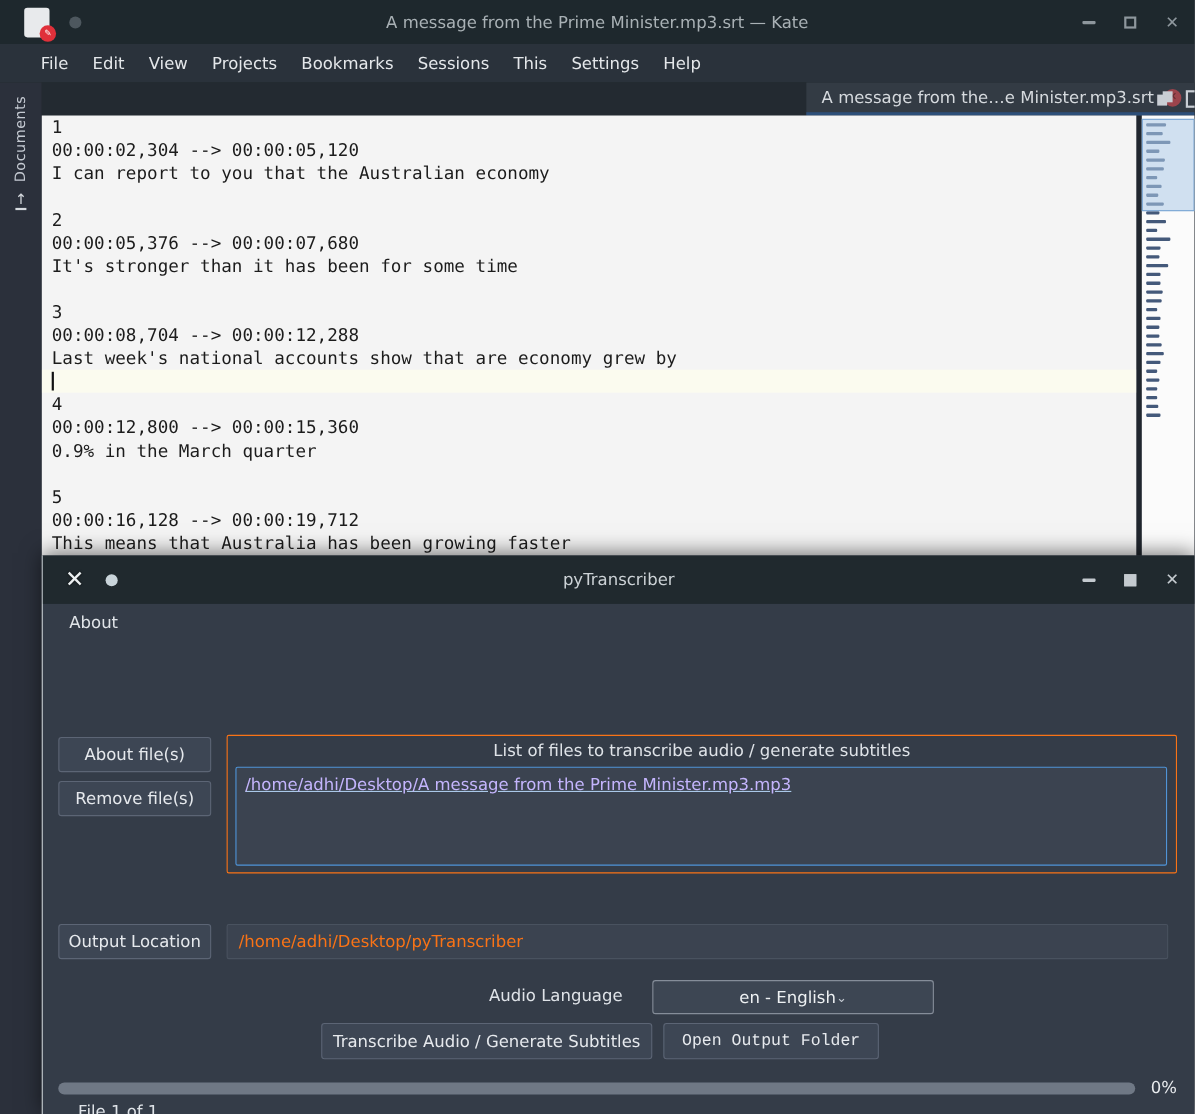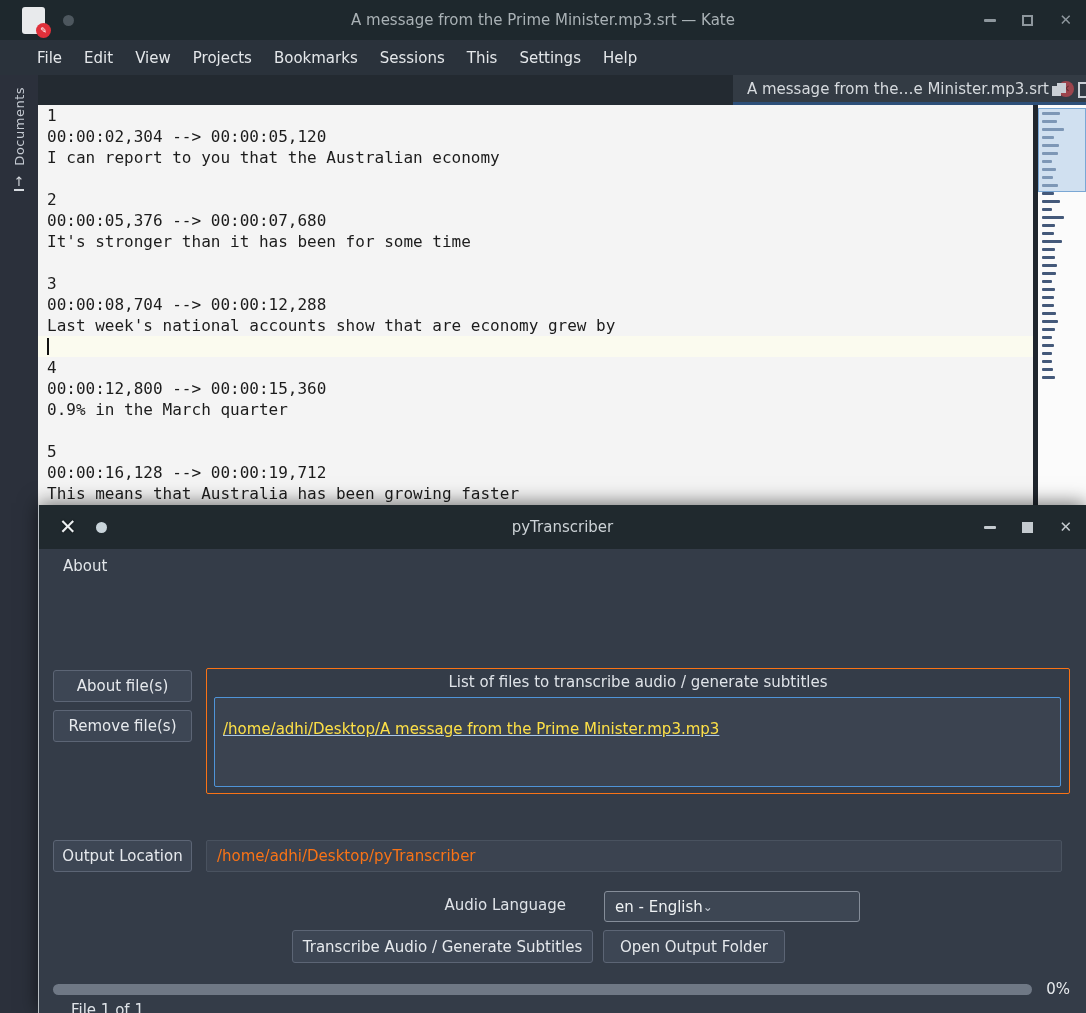--- a/index.html
+++ b/index.html
@@ -85,42 +85,42 @@
   .pyt-menubar { height:34px; display:flex; align-items:center; padding-left:15px; flex:0 0 auto; }
   .pyt-body { position:relative; flex:1; }
 
   .pbtn { position:absolute; background:#3d4654; border:1px solid #5c6575; border-radius:3px;
           color:#e6e9ed; font-size:15px; display:flex; align-items:center; justify-content:center;
           font-family:inherit; }
   .btn-select   { left:14px; top:87px;  width:139px; height:32px; }
   .btn-remove   { left:14px; top:127px; width:139px; height:32px; }
   .btn-output   { left:14px; top:257px; width:139px; height:32px; }
   .btn-transcribe { left:253px; top:347px; width:301px; height:33px; }
-  .btn-openfolder { left:564px; top:347px; width:182px; height:33px; }
+  .btn-openfolder { left:564px; top:347px; width:196px; height:33px;font-family:Liberation Mono, monospace; }
 
   .groupbox { position:absolute; left:167px; top:85px; right:16px; height:126px;
               border:1px solid #f97316; border-radius:2px; }
   .groupbox-title { text-align:center; color:#dfe3e8; font-size:15px; margin-top:4px; }
   .filelist { position:absolute; left:7px; right:8px; top:28px; bottom:6px;
               background:#3b4350; border:1px solid #4f94d8; border-radius:2px;
               padding:6px 8px; }
-  .file-item { color:#fde047; font-size:15px; text-decoration:underline;
-               text-decoration-color:#aac8e8; white-space:nowrap;margin-top:16px; }
+  .file-item { color:#c4b5fd; font-size:15px; text-decoration:underline;
+               text-decoration-color:#aac8e8; white-space:nowrap; }
 
   .output-field { position:absolute; left:167px; top:257px; right:24px; height:32px;
                   background:#3b4350; border:1px solid #49525f; border-radius:2px;
                   color:#f97316; font-size:15px; display:flex; align-items:center;
                   padding-left:10px; font-family:inherit; }
 
   .lang-label { position:absolute; left:0px; top:313px; width:527px; text-align:right;
                 color:#dfe3e8; font-size:15px; }
   .lang-select { position:absolute; left:554px; top:308px; width:256px; height:31px;
                  background:#3d4653; border:1px solid #858d99; border-radius:3px;
                  color:#eef1f3; font-size:15px; display:flex; align-items:center;
-                 padding:0 10px; justify-content:flex-start;margin-left:11px; }
+                 padding:0 10px; justify-content:center; }
   .chevron { color:#c4cad2; font-size:12px; }
 
   .progress-track { position:absolute; left:14px; right:54px; top:401px; height:11px;
                     background:#6f7885; border-radius:6px; }
   .progress-label { position:absolute; right:16px; top:397px; color:#e8ebee; font-size:15px; }
   .file-counter { position:absolute; left:32px; top:418px; color:#dfe3e8; font-size:15px; }
 
   .pyt-menu-item { color:#e0e4e8; font-size:15px; padding:5px 9px; }
 </style>
 </head>

